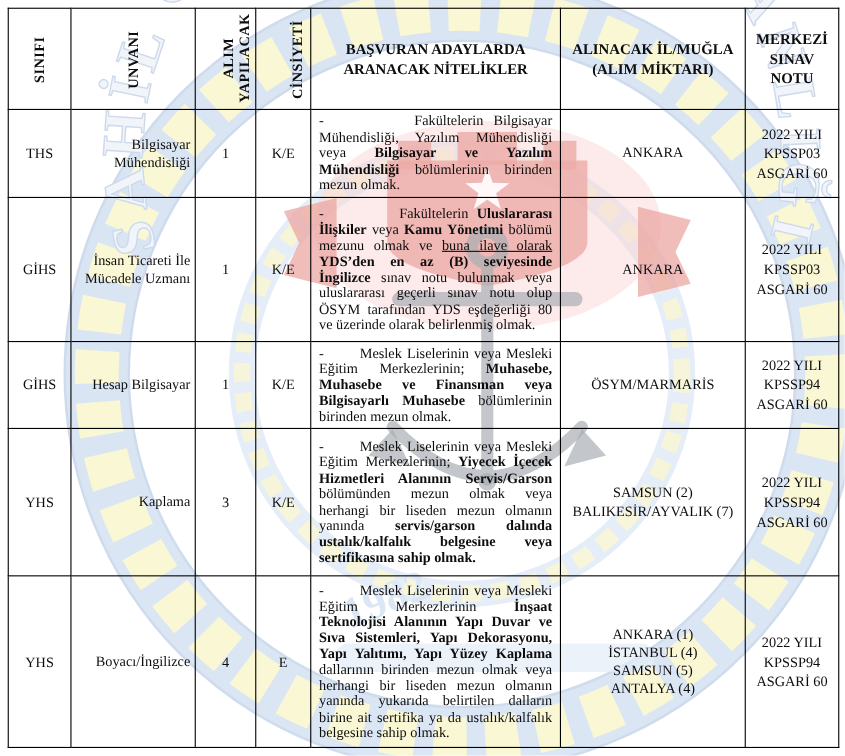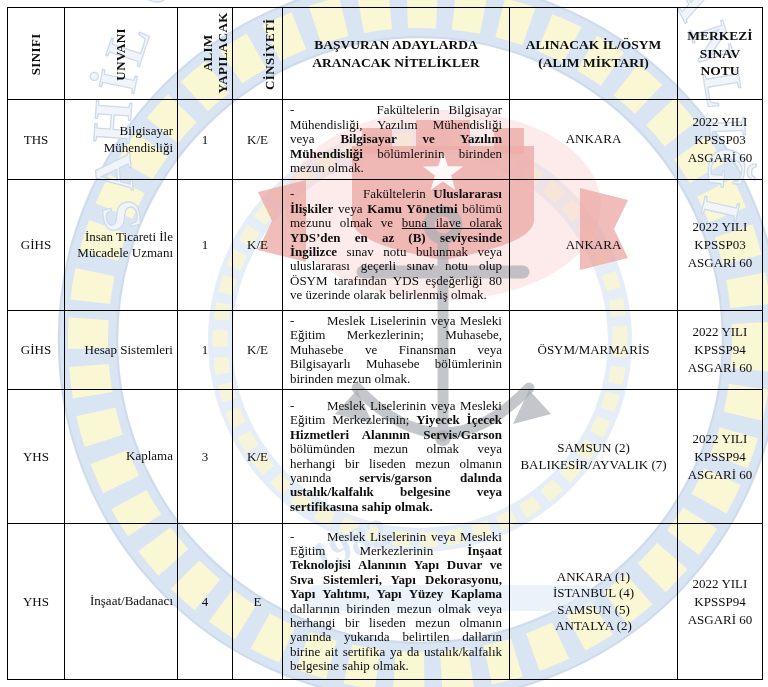--- a/index.html
+++ b/index.html
@@ -94,21 +94,21 @@
     <thead>
       <tr>
         <th class="vh"><span class="vtext">SINIFI</span></th>
         <th class="vh"><span class="vtext">UNVANI</span></th>
         <th class="vh"><span class="vtext">ALIM
 YAPILACAK
 KONTENJAN</span></th>
         <th class="vh"><span class="vtext">CİNSİYETİ</span></th>
         <th>BAŞVURAN ADAYLARDA
 ARANACAK NİTELİKLER</th>
-        <th>ALINACAK İL/ÖSYM
+        <th>ALINACAK İL/MUĞLA
 (ALIM MİKTARI)</th>
         <th>MERKEZİ
 SINAV
 NOTU</th>
       </tr>
     </thead>
     <tbody>
         <tr>
           <td class="c">THS</td>
           <td class="cell-unvani">Bilgisayar Mühendisliği</td>
@@ -134,24 +134,24 @@
             <div>ANKARA</div>
           </td>
           <td class="c notes">
             <div>2022 YILI</div>
             <div>KPSSP03</div>
             <div>ASGARİ 60</div>
           </td>
         </tr>
         <tr>
           <td class="c">GİHS</td>
-          <td class="cell-unvani">Hesap Sistemleri</td>
+          <td class="cell-unvani">Hesap Bilgisayar</td>
           <td class="c">1</td>
           <td class="c">K/E</td>
-          <td class="quals"><span>-&nbsp;&nbsp;&nbsp;&nbsp;&nbsp;&nbsp; </span><span>Meslek Liselerinin veya Mesleki Eğitim Merkezlerinin; </span><span style="font-weight: normal;">Muhasebe, Muhasebe ve Finansman veya Bilgisayarlı Muhasebe</span><span> bölümlerinin birinden mezun olmak.</span></td>
+          <td class="quals"><span>-&nbsp;&nbsp;&nbsp;&nbsp;&nbsp;&nbsp; </span><span>Meslek Liselerinin veya Mesleki Eğitim Merkezlerinin; </span><span style="font-weight: bold;">Muhasebe, Muhasebe ve Finansman veya Bilgisayarlı Muhasebe</span><span> bölümlerinin birinden mezun olmak.</span></td>
           <td class="c lines">
             <div>ÖSYM/MARMARİS</div>
           </td>
           <td class="c notes">
             <div>2022 YILI</div>
             <div>KPSSP94</div>
             <div>ASGARİ 60</div>
           </td>
         </tr>
         <tr>
@@ -165,29 +165,29 @@
             <div>BALIKESİR/AYVALIK (7)</div>
           </td>
           <td class="c notes">
             <div>2022 YILI</div>
             <div>KPSSP94</div>
             <div>ASGARİ 60</div>
           </td>
         </tr>
         <tr>
           <td class="c">YHS</td>
-          <td class="cell-unvani">İnşaat/Badanacı</td>
+          <td class="cell-unvani">Boyacı/İngilizce</td>
           <td class="c">4</td>
           <td class="c">E</td>
           <td class="quals"><span>-&nbsp;&nbsp;&nbsp;&nbsp;&nbsp;&nbsp; </span><span>Meslek Liselerinin veya Mesleki Eğitim Merkezlerinin </span><span style="font-weight: bold;">İnşaat Teknolojisi Alanının Yapı Duvar ve Sıva Sistemleri, Yapı Dekorasyonu, Yapı Yalıtımı, Yapı Yüzey Kaplama</span><span> dallarının birinden mezun olmak veya herhangi bir liseden mezun olmanın yanında yukarıda belirtilen dalların birine ait sertifika ya da ustalık/kalfalık belgesine sahip olmak.</span></td>
           <td class="c lines">
             <div>ANKARA (1)</div>
             <div>İSTANBUL (4)</div>
             <div>SAMSUN (5)</div>
-            <div>ANTALYA (2)</div>
+            <div>ANTALYA (4)</div>
           </td>
           <td class="c notes">
             <div>2022 YILI</div>
             <div>KPSSP94</div>
             <div>ASGARİ 60</div>
           </td>
         </tr>
       </tbody>
   </table>
 

